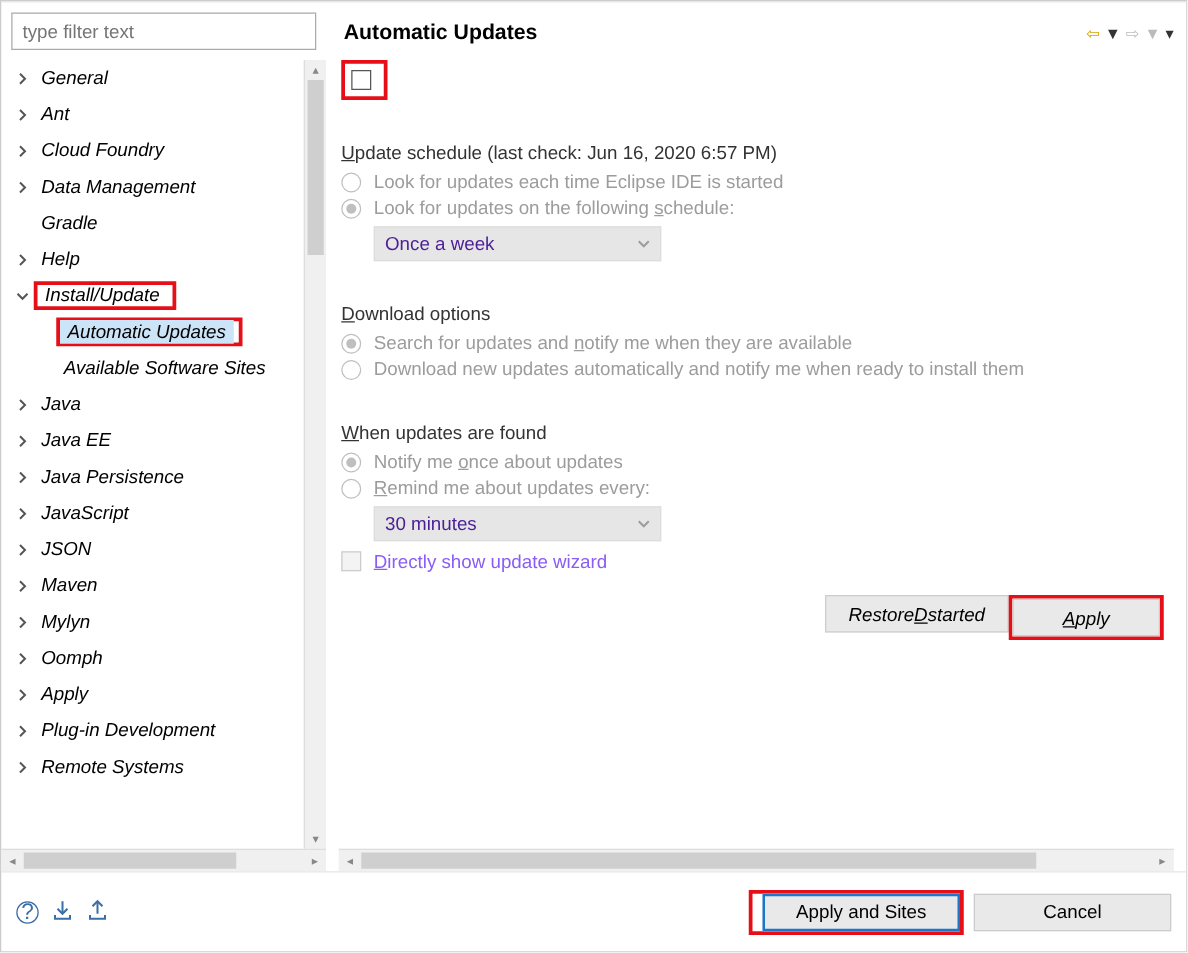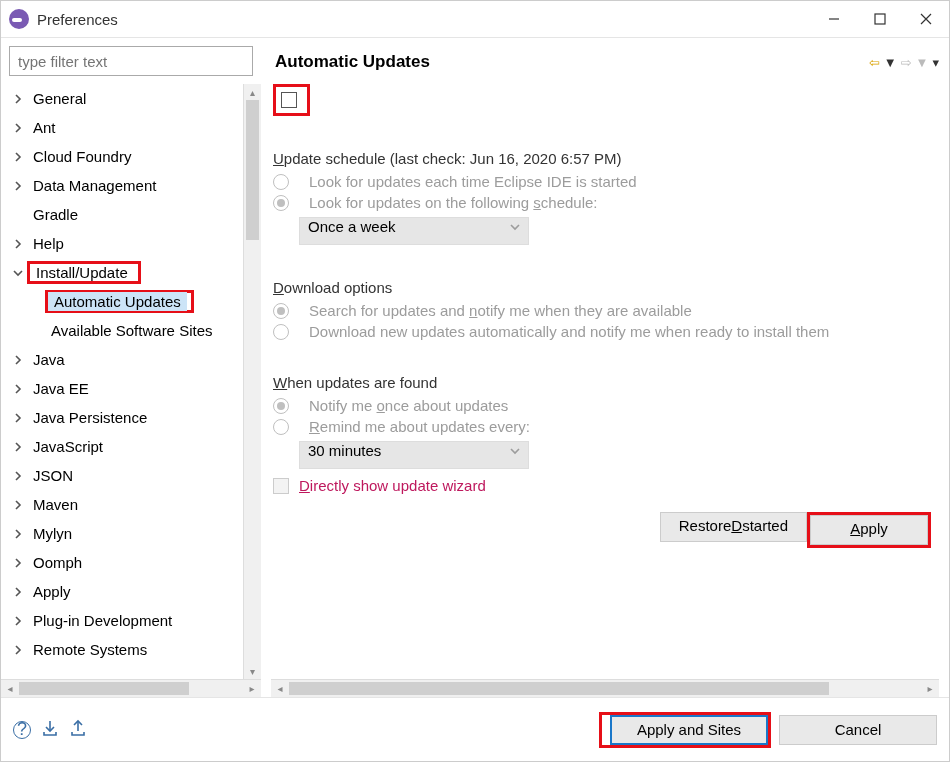--- a/index.html
+++ b/index.html
@@ -17,21 +17,21 @@
   .body { flex:1; display:flex; min-height:0; border-top:1px solid #e5e5e5;}
   .left-pane{width:260px;display:flex;flex-direction:column;border-right:0;}
   .filter-wrap{padding:8px;}
   .filter-input{width:100%;height:30px;border:1px solid #aaa;padding:0 8px;font-size:15px;color:#666;}
   .tree-wrap{flex:1;overflow:hidden;position:relative;}
   .tree{position:absolute;inset:0;overflow-y:auto;overflow-x:hidden;padding:0 2px 0 4px;}
   .tree-row{display:flex;align-items:center;height:29px;white-space:nowrap;padding-left:4px;}
   .tree-row .expander{width:18px;display:flex;align-items:center;justify-content:center;color:#555;}
   .tree-row .expander svg{width:10px;height:10px;stroke:#555;stroke-width:1.6;fill:none;}
   .tree-row.child{padding-left:40px;}
-  .tree-label{padding:1px 6px;}
+  .tree-label{padding:1px 6px;font-style:italic;}
   .selected{background:#cce4f7;}
   .hl{border:3px solid #e60f18;display:inline-block;}
   .hl-tight{border:3px solid #e60f18;}
   .left-scrollbar{width:18px;background:#f0f0f0;border-left:1px solid #ddd;position:absolute;top:0;right:0;bottom:18px;display:flex;flex-direction:column;}
   .scroll-arrow{height:16px;display:flex;align-items:center;justify-content:center;color:#888;font-size:10px;}
   .scroll-thumb{flex:0 0 140px;background:#cfcfcf;margin:0 2px;}
   .left-hscroll{height:18px;background:#f0f0f0;border-top:1px solid #ddd;display:flex;position:absolute;left:0;right:0;bottom:0;}
   .hscroll-arrow{width:18px;display:flex;align-items:center;justify-content:center;color:#888;font-size:10px;}
   .hscroll-thumb{flex:0 0 170px;background:#cfcfcf;margin:2px 0;}
   
@@ -42,65 +42,45 @@
   .nav-icons span{font-size:13px;line-height:1;}
   .arrow-left{color:#d9a100;}
   .arrow-right{color:#bbb;}
   .triangle-down{color:#333;}
   .right-body{flex:1;overflow:hidden;position:relative;}
   .content{padding-left:12px;padding-right:8px;padding-top:6px;color:#000;}
   .check-row{display:inline-flex;align-items:center;gap:8px;padding:5px 10px 5px 5px;}
   .checkbox{width:16px;height:16px;border:1px solid #555;background:#fff;}
   .section{margin-top:34px;}
   .sect-title{color:#333;margin-bottom:6px;}
-  .radio-row{display:flex;align-items:center;gap:20px;margin:4px 0;color:#9c9c9c;}
+  .radio-row{display:flex;align-items:center;gap:10px;margin:4px 0;color:#9c9c9c;}
   .radio{width:16px;height:16px;border:1.5px solid #bfbfbf;border-radius:50%;background:#fff;position:relative;}
   .radio.checked::after{content:"";position:absolute;left:3px;top:3px;width:8px;height:8px;border-radius:50%;background:#bfbfbf;}
-  .combo{margin-left:26px;margin-top:6px;width:230px;height:28px;background:#e6e6e6;border:1px solid #ddd;display:flex;align-items:flex-start;padding:0 8px;color:#000000;justify-content:space-between;}
+  .combo{margin-left:26px;margin-top:6px;width:230px;height:28px;background:#e6e6e6;border:1px solid #ddd;display:flex;align-items:center;padding:0 8px;color:#4c1d95;justify-content:space-between;}
   .combo .caret svg{width:10px;height:10px;stroke:#9c9c9c;stroke-width:1.6;fill:none;}
-  .disabled-check{display:flex;align-items:flex-end;gap:10px;margin-top:8px;color:#be185d;}
+  .disabled-check{display:flex;align-items:flex-start;gap:10px;margin-top:8px;color:#8b5cf6;}
   .disabled-check .checkbox{border-color:#ccc;background:#f3f3f3;}
   
   .btn-row{display:flex;justify-content:flex-end;gap:0;margin-top:18px;padding-right:10px;}
-  .btn{height:30px;padding:4px 18px;background:#e9e9e9;border:1px solid #ccc;display:inline-flex;align-items:flex-start;justify-content:center;font-size:15px;}
+  .btn{height:30px;padding:4px 18px;background:#e9e9e9;border:1px solid #ccc;display:inline-flex;align-items:flex-end;justify-content:center;font-size:15px;font-style:italic;}
   .right-hscroll{height:18px;background:#f0f0f0;border-top:1px solid #ddd;display:flex;position:absolute;left:10px;right:10px;bottom:0;}
   
   .bottom-bar{height:64px;border-top:1px solid #e5e5e5;display:flex;align-items:center;padding:0 12px;}
   .bottom-icons{display:flex;gap:10px;color:#3a6ea5;align-items:center;}
   .bottom-icons svg{width:18px;height:18px;}
   .bottom-spacer{flex:1;}
   .bottom-btn{height:30px;min-width:158px;background:#e9e9e9;border:1px solid #ccc;display:inline-flex;align-items:center;justify-content:center;font-size:15px;margin-left:8px;}
   .primary{border:2px solid #1a77c9; background:#e9e9e9;}
   .u{text-decoration:underline;}
 </style>
 </head>
 <body>
 
 <div class="window">
 
-  <div class="titlebar">
-    <div class="app-icon"></div>
-    <div class="title">Preferences</div>
-    <div class="tbar-spacer"></div>
-    <div class="win-btn">
-      <svg viewBox="0 0 12 12">
-          <path d="M1 6 H11"></path>
-        </svg>
-    </div>
-    <div class="win-btn">
-      <svg viewBox="0 0 12 12">
-          <rect x="1" y="1" width="10" height="10"></rect>
-        </svg>
-    </div>
-    <div class="win-btn">
-      <svg viewBox="0 0 12 12">
-          <path d="M1 1 L11 11 M11 1 L1 11"></path>
-        </svg>
-    </div>
-  </div>
 
   <div class="body">
 
     <div class="left-pane">
       <div class="filter-wrap">
         <input class="filter-input" placeholder="type filter text" style="">
       </div>
       <div class="tree-wrap">
         <div class="tree" id="tree">
             <div class="tree-row">

